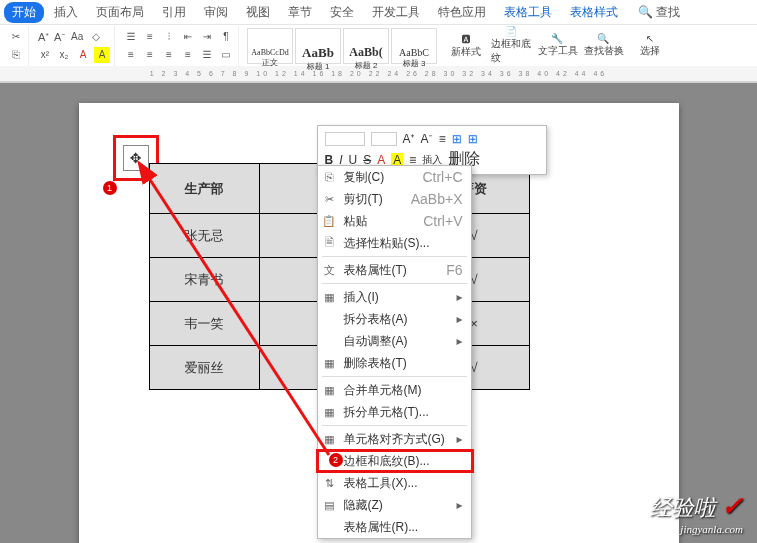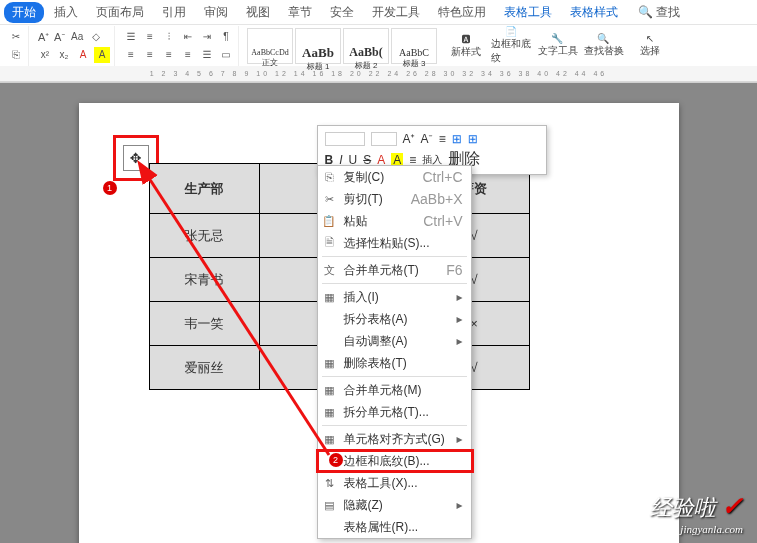--- a/index.html
+++ b/index.html
@@ -227,21 +227,21 @@
           <span>粘贴</span>
           <span class="sc">Ctrl+V</span>
         </div>
       <div class="ctx-item">
           <span class="ic">🗎</span>
           <span>选择性粘贴(S)...</span>
         </div>
       <div class="ctx-sep"></div>
       <div class="ctx-item">
           <span class="ic">文</span>
-          <span>合并单元格(T)</span>
+          <span>表格属性(T)</span>
           <span class="sc">F6</span>
         </div>
       <div class="ctx-sep"></div>
       <div class="ctx-item">
           <span class="ic">▦</span>
           <span>插入(I)</span>
           <span class="arr">▸</span>
         </div>
       <div class="ctx-item">
           <span>拆分表格(A)</span>

